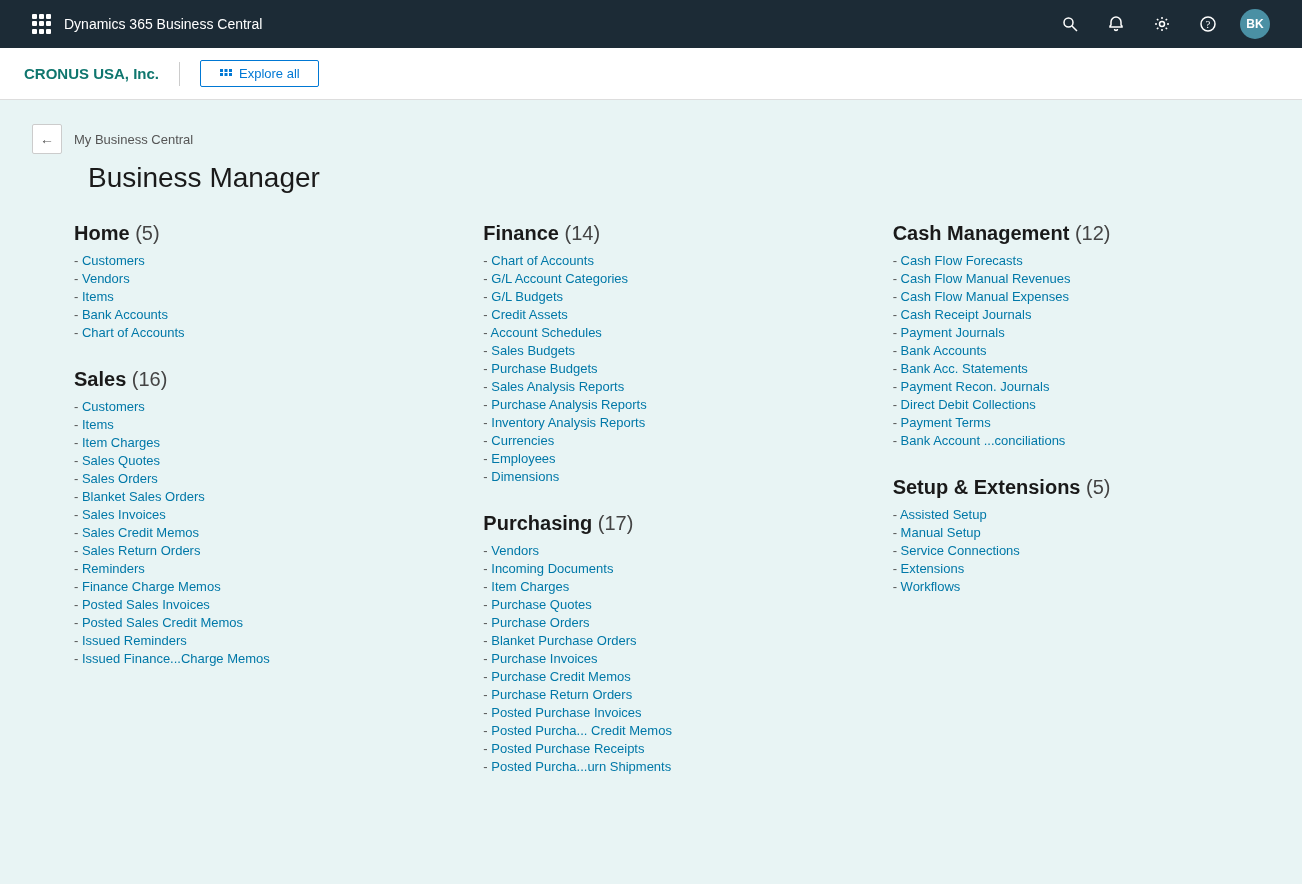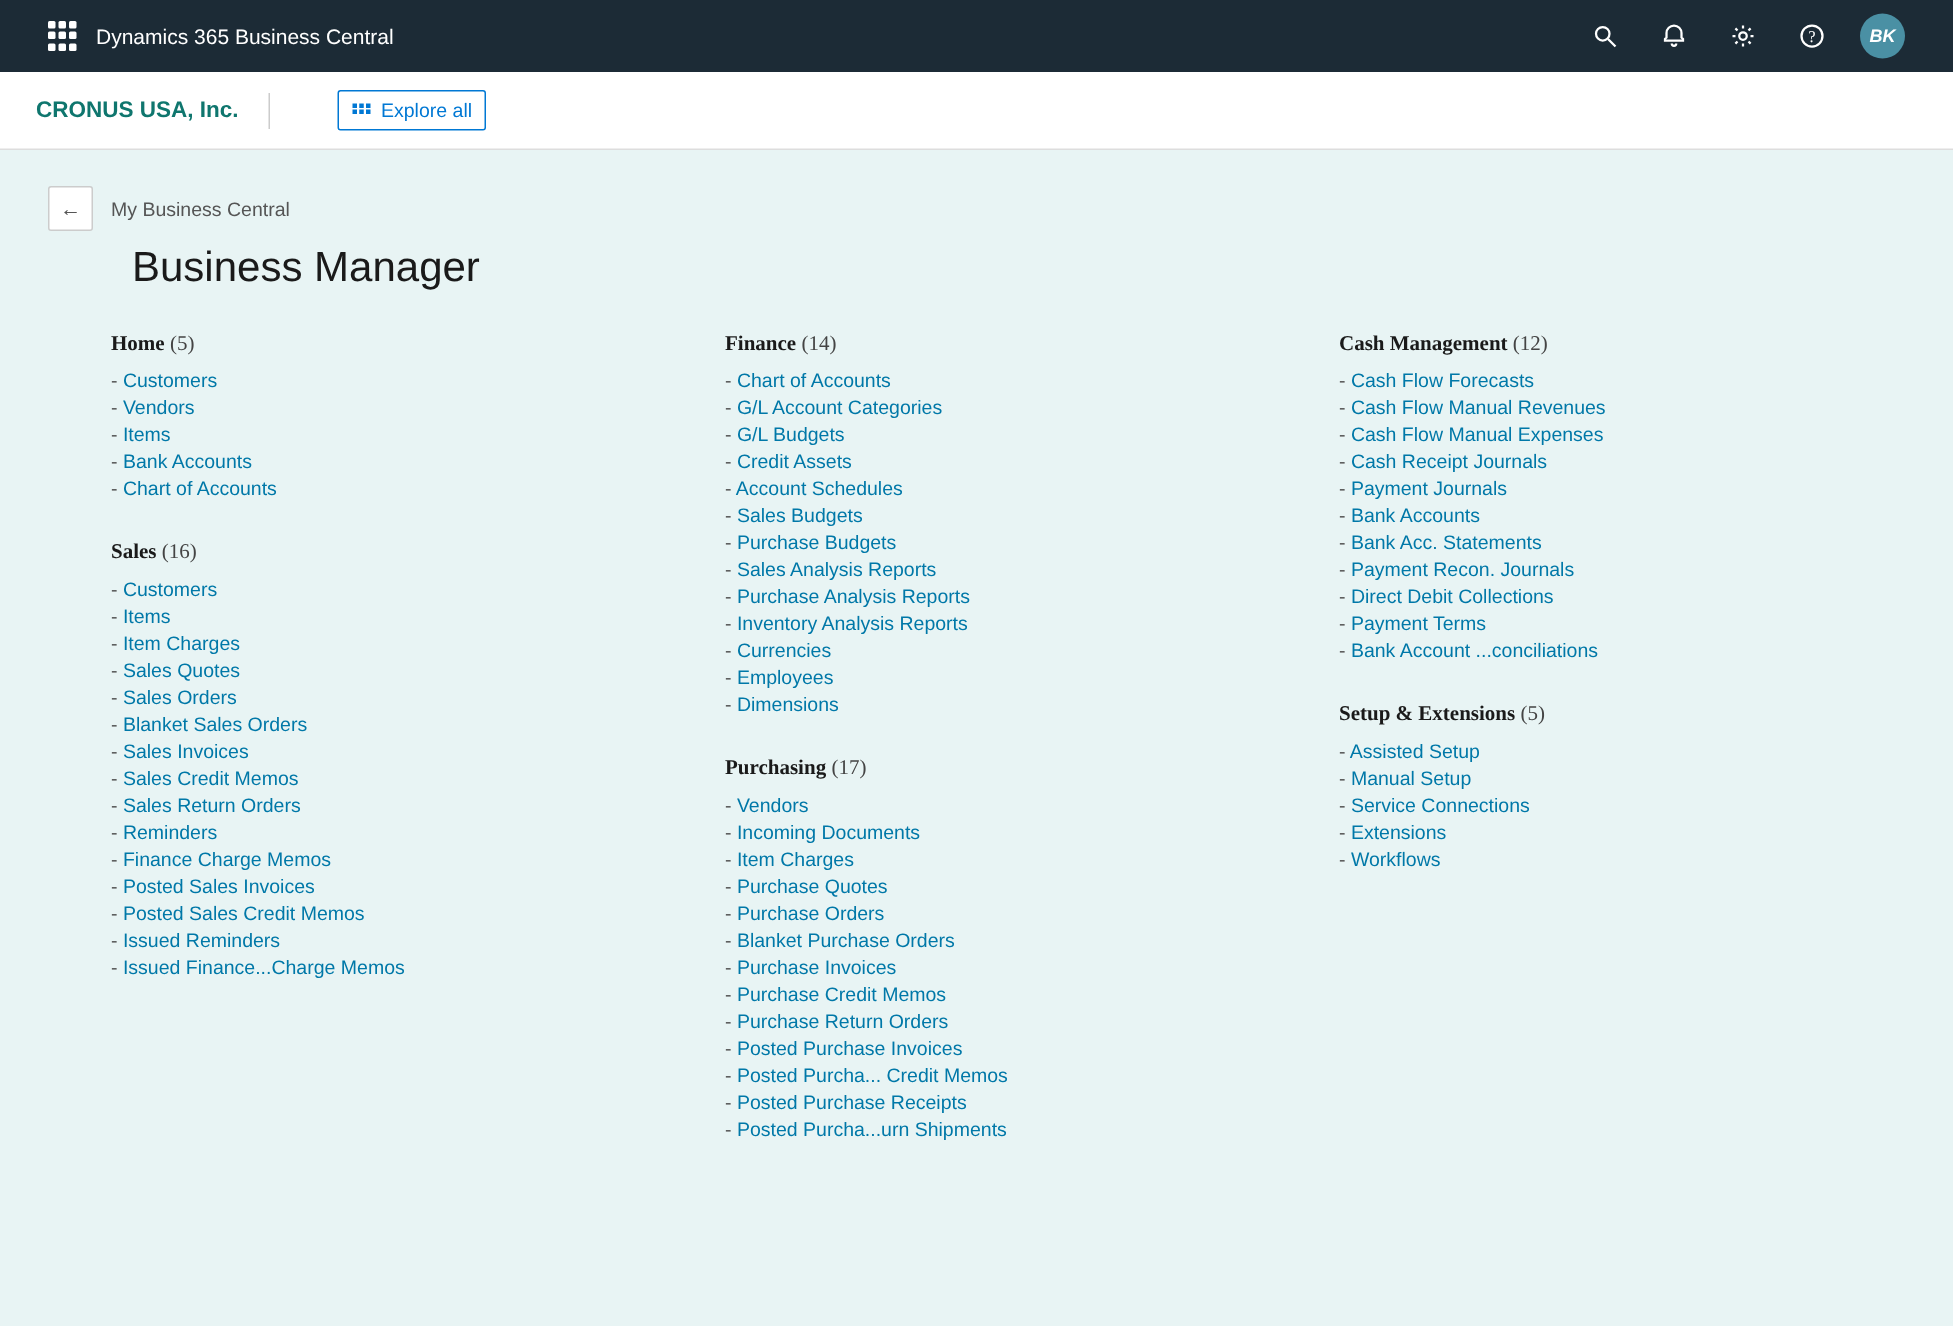--- a/index.html
+++ b/index.html
@@ -29,43 +29,43 @@
       display: flex; align-items: center; gap: 18px;
     }
     .navbar-icon-btn {
       color: white; background: none; border: none; cursor: pointer;
       font-size: 16px; display: flex; align-items: center; justify-content: center;
       width: 28px; height: 28px;
     }
     .navbar-avatar {
       background: #4a90a4; color: white; border-radius: 50%;
       width: 30px; height: 30px; display: flex; align-items: center; justify-content: center;
-      font-size: 12px; font-weight: 600; cursor: pointer; font-style: italic;
+      font-size: 12px; font-weight: 600; cursor: pointer;
     }
 
     
     .subheader {
       background: white;
       display: flex;
       align-items: center;
       padding: 0 24px;
       height: 52px;
       border-bottom: 1px solid #ddd;
     }
     .company-name {
       font-size: 15px; font-weight: 600; color: #0f766e; margin-right: 20px;
     }
     .divider-v {
       width: 1px; height: 24px; background: #ccc; margin-right: 20px;
     }
     .explore-btn {
       display: flex; align-items: center; gap: 6px;
       border: 1px solid #0078d4; color: #0078d4;
-      background: white; padding: 5px 8px; border-radius: 2px;
-      cursor: pointer; font-size: 13px; margin-left: 25px;
+      background: white; padding: 5px 18px; border-radius: 2px;
+      cursor: pointer; font-size: 13px;
     }
 
     
     .main-content {
       padding: 24px 32px;
     }
     .breadcrumb-row {
       display: flex; align-items: center; gap: 12px; margin-bottom: 8px;
     }
     .back-btn {
@@ -82,21 +82,21 @@
 
     
     .columns-grid {
       display: grid;
       grid-template-columns: 1fr 1fr 1fr;
       gap: 20px 32px;
       margin-left: 42px;
     }
 
     .section-title {
-      font-size: 14px; font-weight: 700; color: #1a1a1a; margin-bottom: 8px; font-family: Liberation Serif, serif;
+      font-size: 20px; font-weight: 700; color: #1a1a1a; margin-bottom: 8px;
     }
     .section-title .count {
       font-weight: 400; color: #444;
     }
 
     .section-list {
       list-style: none;
       padding: 0;
     }
     .section-list li {

